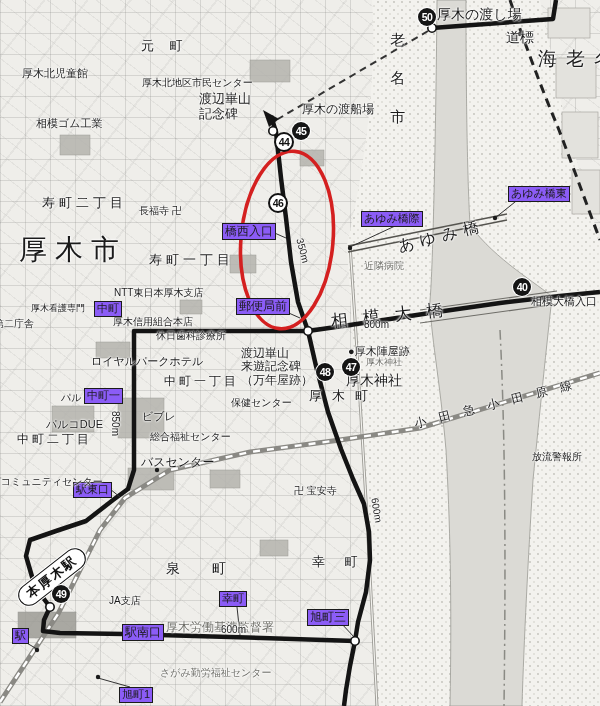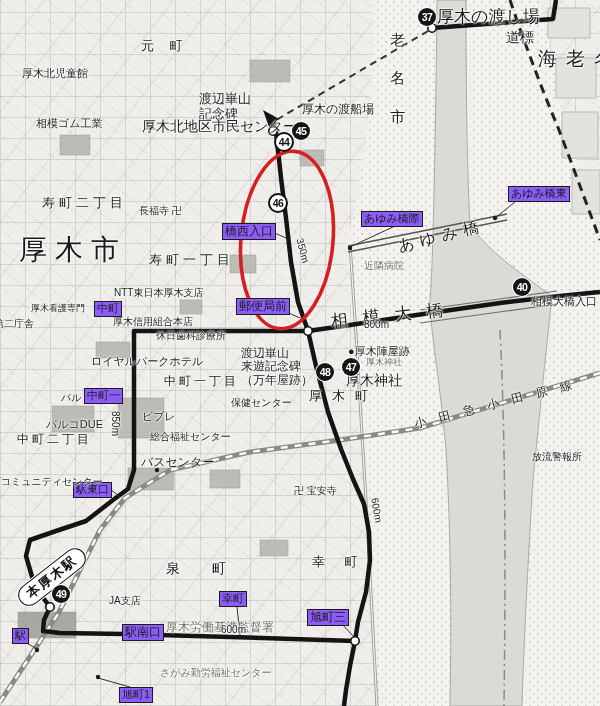--- a/index.html
+++ b/index.html
@@ -150,21 +150,21 @@
       <circle cx="98" cy="677" r="2.2"></circle>
       <circle cx="350" cy="248" r="2.2"></circle>
       <circle cx="495" cy="218" r="2.2"></circle>
     </g>
 
     <ellipse cx="287" cy="240" rx="46" ry="89" fill="none" stroke="#d42020" stroke-width="3.6" transform="rotate(5 287 240)"></ellipse>
   </svg>
 
   <div id="labels">
     <div id="station-pill">本厚木駅</div>
-  <div class="lbl" style="left: 437px; top: 7px; font-size: 17px;">厚木の渡し場</div>
+  <div class="lbl" style="left: 437px; top: 7px; font-size: 14px;">厚木の渡し場</div>
       <div class="lbl" style="left: 506px; top: 30px; font-size: 14px;">道標</div>
       <div class="lbl" style="left: 538px; top: 48px; font-size: 19px; letter-spacing: 9px;">海老名</div>
       <div class="lbl vert" style="left: 389px; top: 20px; font-size: 15px; letter-spacing: 38px;">老名市</div>
       <div class="lbl" style="left: 199px; top: 92px; font-size: 13px;">渡辺崋山
 記念碑</div>
       <div class="lbl" style="left: 302px; top: 103px; font-size: 12px;">厚木の渡船場</div>
       <div class="lbl box" style="left: 222px; top: 223px; font-size: 12px;">橋西入口</div>
       <div class="lbl box" style="left: 236px; top: 298px; font-size: 12px;">郵便局前</div>
       <div class="lbl box" style="left: 361px; top: 211px; font-size: 11px;">あゆみ橋際</div>
       <div class="lbl box" style="left: 508px; top: 186px; font-size: 11px;">あゆみ橋東</div>
@@ -198,39 +198,39 @@
       <div class="lbl" style="left: 114px; top: 287px; font-size: 10px;">NTT東日本厚木支店</div>
       <div class="lbl" style="left: 31px; top: 303px; font-size: 9px;">厚木看護専門</div>
       <div class="lbl" style="left: -6px; top: 318px; font-size: 10px;">第二庁舎</div>
       <div class="lbl" style="left: 42px; top: 196px; font-size: 13px; letter-spacing: 4px;">寿町二丁目</div>
       <div class="lbl" style="left: 139px; top: 205px; font-size: 10px;">長福寺 卍</div>
       <div class="lbl" style="left: 19px; top: 234px; font-size: 28px; letter-spacing: 8px;">厚木市</div>
       <div class="lbl" style="left: 149px; top: 253px; font-size: 13px; letter-spacing: 4px;">寿町一丁目</div>
       <div class="lbl" style="left: 22px; top: 67px; font-size: 11px;">厚木北児童館</div>
       <div class="lbl" style="left: 36px; top: 117px; font-size: 11px;">相模ゴム工業</div>
       <div class="lbl" style="left: 141px; top: 39px; font-size: 13px; letter-spacing: 6px;">元 町</div>
-      <div class="lbl" style="left: 142px; top: 77px; font-size: 14px; margin-top: 42px;">厚木北地区市民センター</div>
+      <div class="lbl" style="left: 142px; top: 77px; font-size: 10px;">厚木北地区市民センター</div>
       <div class="lbl box" style="left: 12px; top: 628px; font-size: 11px;">駅</div>
       <div class="lbl" style="left: 109px; top: 595px; font-size: 10px;">JA支店</div>
       <div class="lbl" style="left: 166px; top: 561px; font-size: 14px; letter-spacing: 14px;">泉 町</div>
       <div class="lbl box" style="left: 219px; top: 591px; font-size: 11px;">幸町</div>
       <div class="lbl" style="left: 312px; top: 555px; font-size: 13px; letter-spacing: 8px;">幸 町</div>
       <div class="lbl box" style="left: 122px; top: 624px; font-size: 12px;">駅南口</div>
       <div class="lbl gray" style="left: 166px; top: 621px; font-size: 12px;">厚木労働基準監督署</div>
       <div class="lbl" style="left: 221px; top: 624px; font-size: 10px;">600m</div>
       <div class="lbl box" style="left: 307px; top: 609px; font-size: 12px;">旭町三</div>
       <div class="lbl box" style="left: 119px; top: 687px; font-size: 11px;">旭町1</div>
       <div class="lbl gray" style="left: 160px; top: 667px; font-size: 10px;">さがみ勤労福祉センター</div>
       <div class="lbl" style="left: 294px; top: 485px; font-size: 10px;">卍 宝安寺</div>
       <div class="lbl" style="left: 380px; top: 497px; font-size: 10px; transform: rotate(80deg);">600m</div>
       <div class="lbl" style="left: 305px; top: 237px; font-size: 10px; transform: rotate(75deg);">350m</div>
       <div class="lbl" style="left: -30px; top: 476px; font-size: 10px;">ヤングコミュニティセンター</div>
       <div class="lbl" style="left: 413px; top: 418px; font-size: 12px; letter-spacing: 13px; transform: rotate(-14deg);">小田急小田原線</div>
       <div class="lbl" style="left: 532px; top: 451px; font-size: 10px;">放流警報所</div>
-      <div class="badge solid" style="left: 427px; top: 17px;">37</div>
+      <div class="badge solid" style="left: 427px; top: 17px;">50</div>
       <div class="badge solid" style="left: 301px; top: 131px;">45</div>
       <div class="badge ring" style="left: 284px; top: 142px; text-align: right;">44</div>
       <div class="badge ring" style="left: 278px; top: 203px;">46</div>
       <div class="badge solid" style="left: 522px; top: 287px;">40</div>
       <div class="badge solid" style="left: 351px; top: 367px;">47</div>
       <div class="badge solid" style="left: 325px; top: 372px;">48</div>
       <div class="badge solid" style="left: 61px; top: 594px;">49</div>
     </div>
 </div>
 

